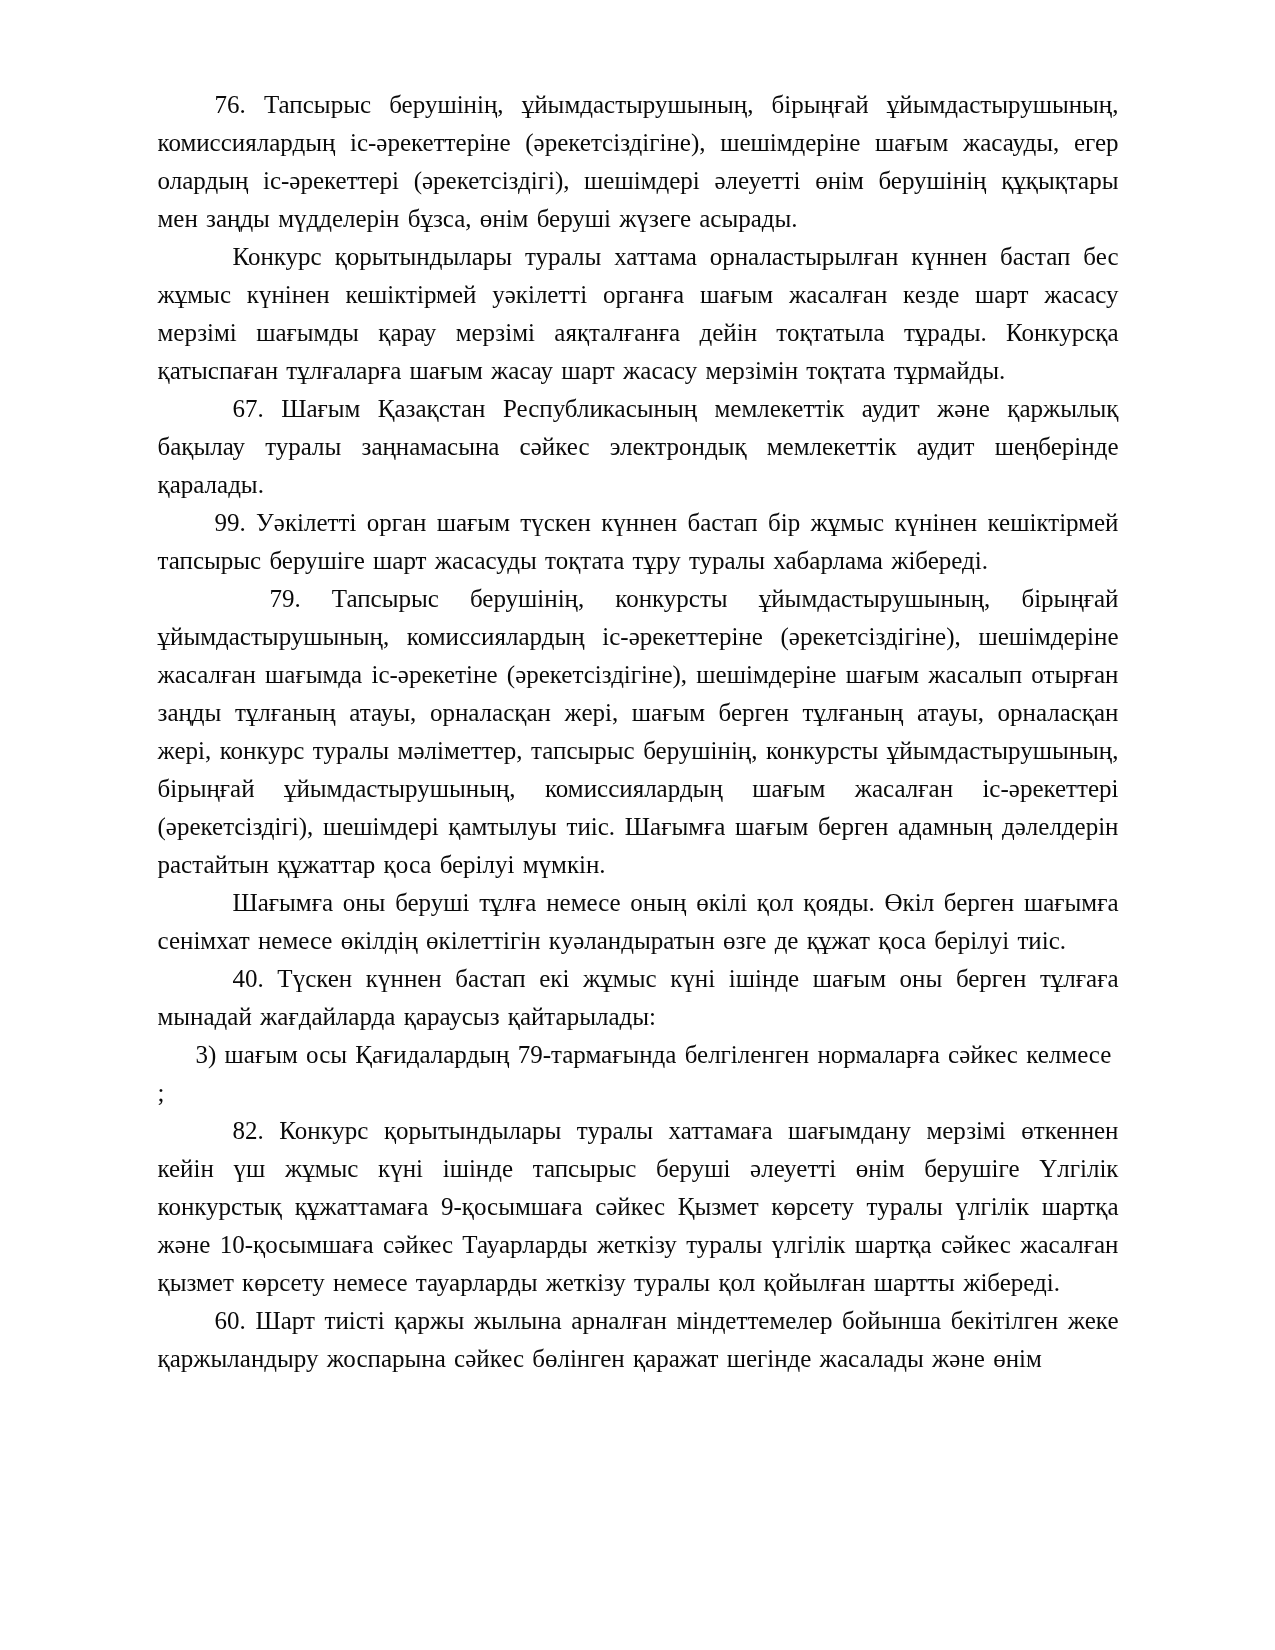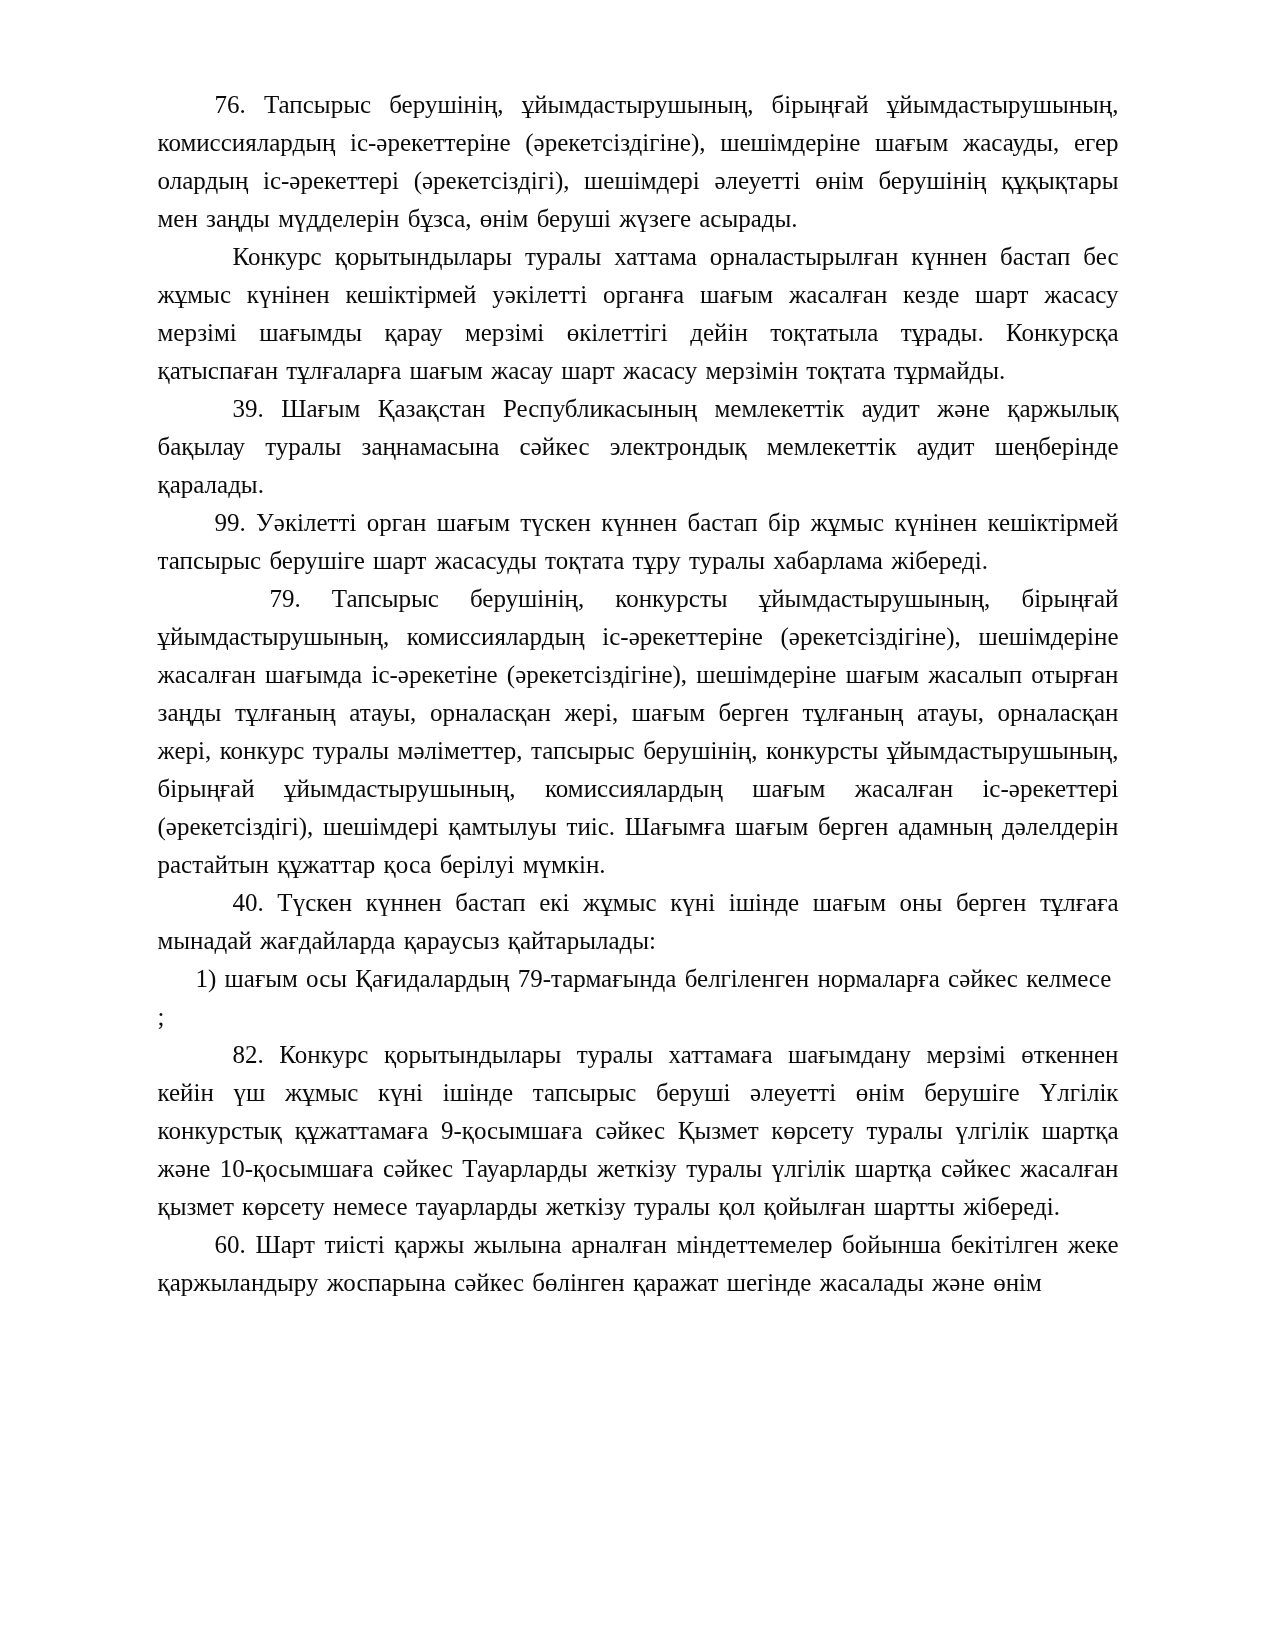--- a/index.html
+++ b/index.html
@@ -32,23 +32,24 @@
   .ind-large  { text-indent: 112px; }
   .ind-small  { text-indent: 38px; }
   .ind-none   { text-indent: 0; }
 </style>
 </head>
 <body>
 
 <div class="page">
   <div class="doc-body">
     <p class="ind-normal">76. Тапсырыс берушінің, ұйымдастырушының, бірыңғай ұйымдастырушының, комиссиялардың іс-әрекеттеріне (әрекетсіздігіне), шешімдеріне шағым жасауды, егер олардың іс-әрекеттері (әрекетсіздігі), шешімдері әлеуетті өнім берушінің құқықтары мен заңды мүдделерін бұзса, өнім беруші жүзеге асырады.</p>
-    <p class="ind-m">Конкурс қорытындылары туралы хаттама орналастырылған күннен бастап бес жұмыс күнінен кешіктірмей уәкілетті органға шағым жасалған кезде шарт жасасу мерзімі шағымды қарау мерзімі өкілеттігі дейін тоқтатыла тұрады. Конкурсқа қатыспаған тұлғаларға шағым жасау шарт жасасу мерзімін тоқтата тұрмайды.</p>
-    <p class="ind-m">39. Шағым Қазақстан Республикасының мемлекеттік аудит және қаржылық бақылау туралы заңнамасына сәйкес электрондық мемлекеттік аудит шеңберінде қаралады.</p>
+    <p class="ind-m">Конкурс қорытындылары туралы хаттама орналастырылған күннен бастап бес жұмыс күнінен кешіктірмей уәкілетті органға шағым жасалған кезде шарт жасасу мерзімі шағымды қарау мерзімі аяқталғанға дейін тоқтатыла тұрады. Конкурсқа қатыспаған тұлғаларға шағым жасау шарт жасасу мерзімін тоқтата тұрмайды.</p>
+    <p class="ind-m">67. Шағым Қазақстан Республикасының мемлекеттік аудит және қаржылық бақылау туралы заңнамасына сәйкес электрондық мемлекеттік аудит шеңберінде қаралады.</p>
     <p class="ind-normal">99. Уәкілетті орган шағым түскен күннен бастап бір жұмыс күнінен кешіктірмей тапсырыс берушіге шарт жасасуды тоқтата тұру туралы хабарлама жібереді.</p>
     <p class="ind-large">79. Тапсырыс берушінің, конкурсты ұйымдастырушының, бірыңғай ұйымдастырушының, комиссиялардың іс-әрекеттеріне (әрекетсіздігіне), шешімдеріне жасалған шағымда іс-әрекетіне (әрекетсіздігіне), шешімдеріне шағым жасалып отырған заңды тұлғаның атауы, орналасқан жері, шағым берген тұлғаның атауы, орналасқан жері, конкурс туралы мәліметтер, тапсырыс берушінің, конкурсты ұйымдастырушының, бірыңғай ұйымдастырушының, комиссиялардың шағым жасалған іс-әрекеттері (әрекетсіздігі), шешімдері қамтылуы тиіс. Шағымға шағым берген адамның дәлелдерін растайтын құжаттар қоса берілуі мүмкін.</p>
+    <p class="ind-m">Шағымға оны беруші тұлға немесе оның өкілі қол қояды. Өкіл берген шағымға сенімхат немесе өкілдің өкілеттігін куәландыратын өзге де құжат қоса берілуі тиіс.</p>
     <p class="ind-m">40. Түскен күннен бастап екі жұмыс күні ішінде шағым оны берген тұлғаға мынадай жағдайларда қараусыз қайтарылады:</p>
-    <p class="ind-small">1) шағым осы Қағидалардың 79-тармағында белгіленген нормаларға сәйкес келмесе</p>
+    <p class="ind-small">3) шағым осы Қағидалардың 79-тармағында белгіленген нормаларға сәйкес келмесе</p>
     <p class="ind-none">;</p>
     <p class="ind-m">82. Конкурс қорытындылары туралы хаттамаға шағымдану мерзімі өткеннен кейін үш жұмыс күні ішінде тапсырыс беруші әлеуетті өнім берушіге Үлгілік конкурстық құжаттамаға 9-қосымшаға сәйкес Қызмет көрсету туралы үлгілік шартқа және 10-қосымшаға сәйкес Тауарларды жеткізу туралы үлгілік шартқа сәйкес жасалған қызмет көрсету немесе тауарларды жеткізу туралы қол қойылған шартты жібереді.</p>
     <p class="ind-normal">60. Шарт тиісті қаржы жылына арналған міндеттемелер бойынша бекітілген жеке қаржыландыру жоспарына сәйкес бөлінген қаражат шегінде жасалады және өнім</p>
   </div>
 </div>
 
 </body></html>

